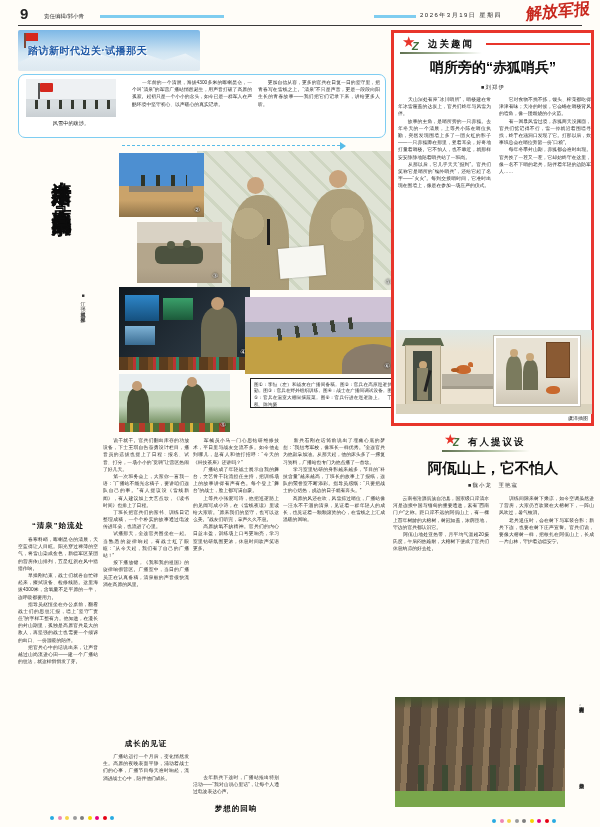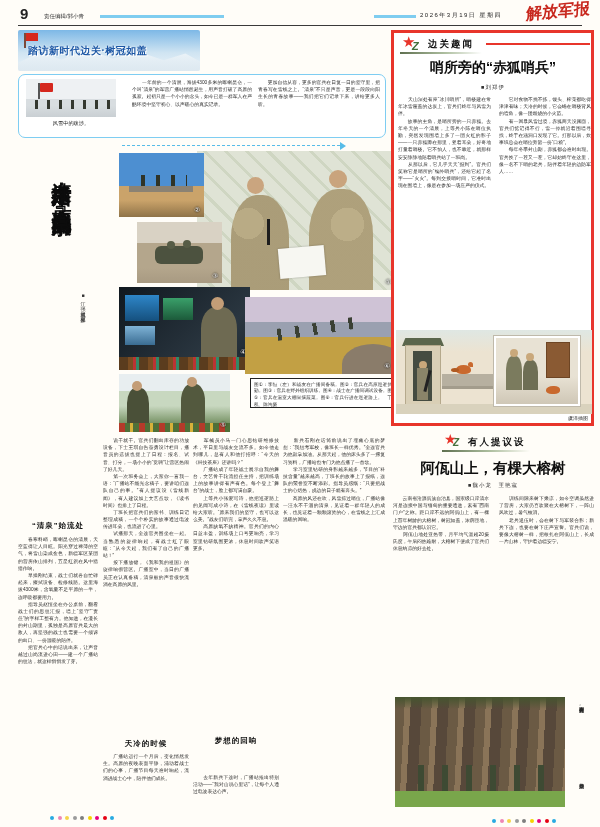--- a/index.html
+++ b/index.html
@@ -36,21 +36,21 @@
   <div class="abs" style="left:100px;top:15px;width:124px;height:3px;background:#7fcdf0;"></div>
   <div class="abs" style="left:374px;top:15px;width:42px;height:3px;background:#7fcdf0;"></div>
   <div class="abs" style="left:420px;top:11px;font-size:6px;letter-spacing:1.5px;color:#1a1a1a;">2026年3月19日  星期四</div>
   <div class="abs" style="left:526px;top:1px;width:72px;font-size:16px;font-weight:900;color:#c8281e;font-family:'DejaVu Serif','Liberation Serif',serif;transform:rotate(-5deg) skewX(-8deg);">解放军报</div>
   <div class="abs" style="left:18px;top:25px;width:564px;height:1px;background:#3a3a3a;"></div>
 
   <div class="abs" style="left:18px;top:30px;width:182px;height:41px;background:linear-gradient(180deg,#7db8e6 0%,#cfe4f2 55%,#eef4f8 100%);border-radius:2px;overflow:hidden;">
     <div class="abs" style="left:0;top:14px;width:182px;height:27px;background:linear-gradient(180deg,rgba(255,255,255,.85),rgba(210,225,235,.6));clip-path:polygon(0 70%,12% 30%,24% 58%,38% 18%,52% 55%,66% 28%,80% 60%,92% 35%,100% 65%,100% 100%,0 100%);"></div>
     <div class="abs" style="left:6px;top:3px;width:2px;height:15px;background:#7a4a3a;"></div>
     <div class="abs" style="left:8px;top:3px;width:12px;height:8px;background:#d5281e;"></div>
-    <div class="abs" style="left:10px;top:14px;width:168px;font-size:10px;font-weight:900;color:#1c57a5;letter-spacing:.5px;text-shadow:1px 1px 0 #fff,0 0 2px #fff;">踏访新时代边关·树冠如盖</div>
+    <div class="abs" style="left:10px;top:14px;width:168px;font-size:10px;font-weight:900;color:#1c57a5;letter-spacing:.5px;text-shadow:1px 1px 0 #fff,0 0 2px #fff;">踏访新时代边关·试播那天</div>
   </div>
 
   <div class="abs" style="left:18px;top:74px;width:368px;height:64px;border:1.5px solid #7ecdf2;border-radius:7px;background:#fff;"></div>
   <div class="photo" style="left:26px;top:79px;width:90px;height:38px;background:linear-gradient(180deg,#eef1f3 0 52%,#d8dde0 52% 70%,#c9cfd3 100%);">
     <div class="abs" style="left:12px;top:4px;width:1.5px;height:16px;background:#555;"></div>
     <div class="abs" style="left:13.5px;top:4px;width:13px;height:9px;background:#d5281e;border-radius:1px;"></div>
     <div class="figstrip" style="left:4px;top:21px;width:80px;height:9px;background:repeating-linear-gradient(90deg,transparent 0 5px,#34382f 5px 8px,transparent 8px 12px);"></div>
   </div>
   <div class="abs center" style="left:26px;top:120px;width:90px;font-size:5.2px;color:#222;">风雪中的跋涉。</div>
   <div class="abs bt" style="left:132px;top:79px;width:120px;height:55px;">　　一年前的一个清晨，海拔4300多米的喀喇昆仑，一个叫“清泉”的军营广播站悄然诞生，用声音打破了高原的孤寂。起初只是一个小小的念头，如今已是一群军人在严酷环境中坚守初心、以声暖心的真实记录。</div>
@@ -116,28 +116,28 @@
   <div class="abs bt" style="left:18px;top:536px;width:80px;height:268px;">　　春寒料峭，喀喇昆仑的清晨，天空蓝得让人目眩。阳光穿过稀薄的空气，将雪山染成金色，新疆军区某团的营房依山排列，五星红旗在风中猎猎作响。
 　　早操刚结束，战士们就各自忙碌起来，擦拭设备、检修线路。这里海拔4300米，含氧量不足平原的一半，连呼吸都要用力。
 　　指导员赵恒坐在办公桌前，翻看战士们的思想汇报，墙上“坚守”“责任”的字样工整有力。他知道，在漫长的封山期里，孤独是高原官兵最大的敌人，再坚强的战士也需要一个倾诉的出口、一份温暖的陪伴。
 　　把官兵心中的话说出来，让声音越过山岗流进心田——建一个广播站的想法，就这样悄悄发了芽。</div>
 
   <div class="abs bt" style="left:103px;top:437px;width:86px;height:298px;">　　说干就干。官兵们翻出库存的功放设备，下士王琪自告奋勇设计栏目，播音员的选拔也提上了日程：报名、试音、打分，一场小小的“竞聘”让营区热闹了好几天。
 　　第一次班务会上，大家你一言我一语：“广播站不能光念稿子，要讲咱们连队自己的事。”有人提议设《雪线新闻》，有人建议加上文艺点歌，《读书时间》也排上了日程。
 　　丁班长把官兵们的家书、训练日记整理成稿，一个个朴实的故事通过电波传进耳朵，也流进了心里。
 　　试播那天，全连官兵围坐在一起。当熟悉的旋律响起，有战士红了眼眶：“从今天起，我们有了自己的广播站！”
 　　按下播放键，《我和我的祖国》的旋律响彻营区。广播室中，当日的广播员正在认真备稿，清泉般的声音很快流淌在高原的风里。</div>
-  <div class="abs subhead" style="left:103px;top:739px;width:86px;">天冷的时候</div>
+  <div class="abs subhead" style="left:103px;top:739px;width:86px;">成长的见证</div>
   <div class="abs bt" style="left:103px;top:753px;width:86px;height:70px;">　　广播站运行一个月后，变化悄然发生。高原的夜晚表面平静，涌动着战士们的心事，广播节目每天准时响起，流淌进战士心中，陪伴他们成长。</div>
 
   <div class="abs bt" style="left:193px;top:437px;width:86px;height:318px;">　　军械员小马一门心思钻研维修技术，平日里与战友交流不多。如今他走到哪儿，总有人和他打招呼：“今天的《科技茶座》还讲吗？”
 　　广播站成了年轻战士展示自我的舞台，文艺骨干轮流担任主持，把训练场上的故事讲得有声有色。每个登上“舞台”的战士，脸上都写满自豪。
 　　上等兵小张爱写诗，他把巡逻路上的见闻写成小诗，在《雪线夜读》里读给大家听。“原来我们的坚守，也可以这么美。”战友们听完，掌声久久不息。
 　　高原缺氧不缺精神。官兵们的内心日益丰盈，训练场上口号更响亮，学习室里钻研氛围更浓，休息时间欢声笑语更多。</div>
-  <div class="abs subhead" style="left:193px;top:736px;width:86px;">梦想的回响</div>
+  <div class="abs subhead" style="left:193px;top:804px;width:86px;">梦想的回响</div>
   <div class="abs bt" style="left:193px;top:774px;width:86px;height:48px;">　　去年新兵下连时，广播站推出特别活动——“我对山说心里话”，让每个人通过电波表达心声。</div>
 
   <div class="abs bt" style="left:283px;top:437px;width:102px;height:386px;">　　新兵石刚在话筒前说出了埋藏心底的梦想：“我想考军校，像班长一样优秀。”全连官兵为他鼓掌加油。从那天起，他的床头多了一摞复习资料，广播站也专门为他点播了一首歌。
 　　学习室里钻研的身影越来越多，节目的“科技含量”越来越高，丁班长的故事上了报纸，连队的荣誉室不断添彩。指导员感慨：“只要把战士的心焐热，戍边的日子就有奔头。”
 　　高原的风还在吹，风雪掠过哨位，广播站像一汪永不干涸的清泉，见证着一群年轻人的成长，也见证着一颗颗滚烫的心，在雪线之上汇成温暖的回响。</div>
 
   <div class="abs" style="left:391px;top:30px;width:203px;height:396px;border:3px solid #e8352b;background:#fff;"></div>
   <div class="abs sect-star" style="left:402px;top:34px;">★</div>
   <div class="abs sect-z" style="left:412px;top:41px;">Z</div>
   <div class="abs sect-label" style="left:428px;top:38px;">边关趣闻</div>
@@ -175,21 +175,21 @@
     <div class="abs" style="left:30px;top:15px;width:8px;height:8px;background:#c9a87b;border-radius:50%;"></div>
     <div class="abs" style="left:50px;top:48px;width:14px;height:8px;background:#c9692e;border-radius:50% 40% 40% 40%;"></div>
   </div>
   <div class="abs" style="left:516px;top:415px;width:72px;font-size:5px;text-align:right;color:#333;">虞泽插图</div>
 
   <div class="abs sect-star" style="left:444px;top:432px;font-size:14px;">★</div>
   <div class="abs sect-z" style="left:453px;top:438px;font-size:10px;">Z</div>
   <div class="abs sect-label" style="left:468px;top:436px;">有人提议设</div>
   <div class="abs sect-underline" style="left:442px;top:450px;width:88px;"></div>
 
-  <div class="abs art-title" style="left:392px;top:459px;width:202px;font-size:14.5px;">阿佤山上，有棵大榕树</div>
+  <div class="abs art-title" style="left:392px;top:459px;width:202px;font-size:14.5px;">阿佤山上，它不怕人</div>
   <div class="abs author" style="left:392px;top:482px;width:202px;">■魏小龙　王艳寇</div>
   <div class="abs bt" style="left:393px;top:495px;width:96px;height:198px;">　　云南省沧源佤族自治县，国家级口岸清水河是连接中国与缅甸的重要通道，素有“西南门户”之称。距口岸不远的阿佤山上，有一棵上百年树龄的大榕树，树冠如盖，浓荫匝地，守边的官兵都认识它。
 　　阿佤山地处亚热带，月平均气温超20摄氏度，午后闷热难耐，大榕树下便成了官兵们休息纳凉的好去处。</div>
   <div class="abs bt" style="left:499px;top:495px;width:95px;height:198px;">　　训练间隙来树下乘凉，如今空调虽然进了营房，大家仍喜欢聚在大榕树下，一阵山风吹过，暑气顿消。
 　　老兵退伍时，会在树下与军装合影；新兵下连，也要在树下庄严宣誓。官兵们说，要像大榕树一样，把根扎在阿佤山上，长成一片山林，守护着边疆安宁。</div>
 
   <div class="photo" style="left:395px;top:697px;width:170px;height:110px;background:repeating-linear-gradient(93deg,#6b5a44 0 10px,#8a7458 10px 16px,#57483a 16px 27px);">
     <div class="abs" style="left:0;top:0;width:170px;height:12px;background:linear-gradient(180deg,#46552f,rgba(70,85,47,0));"></div>
     <div class="figstrip" style="left:14px;bottom:16px;width:140px;height:26px;background:repeating-linear-gradient(90deg,transparent 0 9px,#3e4a33 9px 15px,transparent 15px 24px);"></div>
     <div class="abs" style="left:0;bottom:0;width:170px;height:16px;background:#79a64b;"></div>

